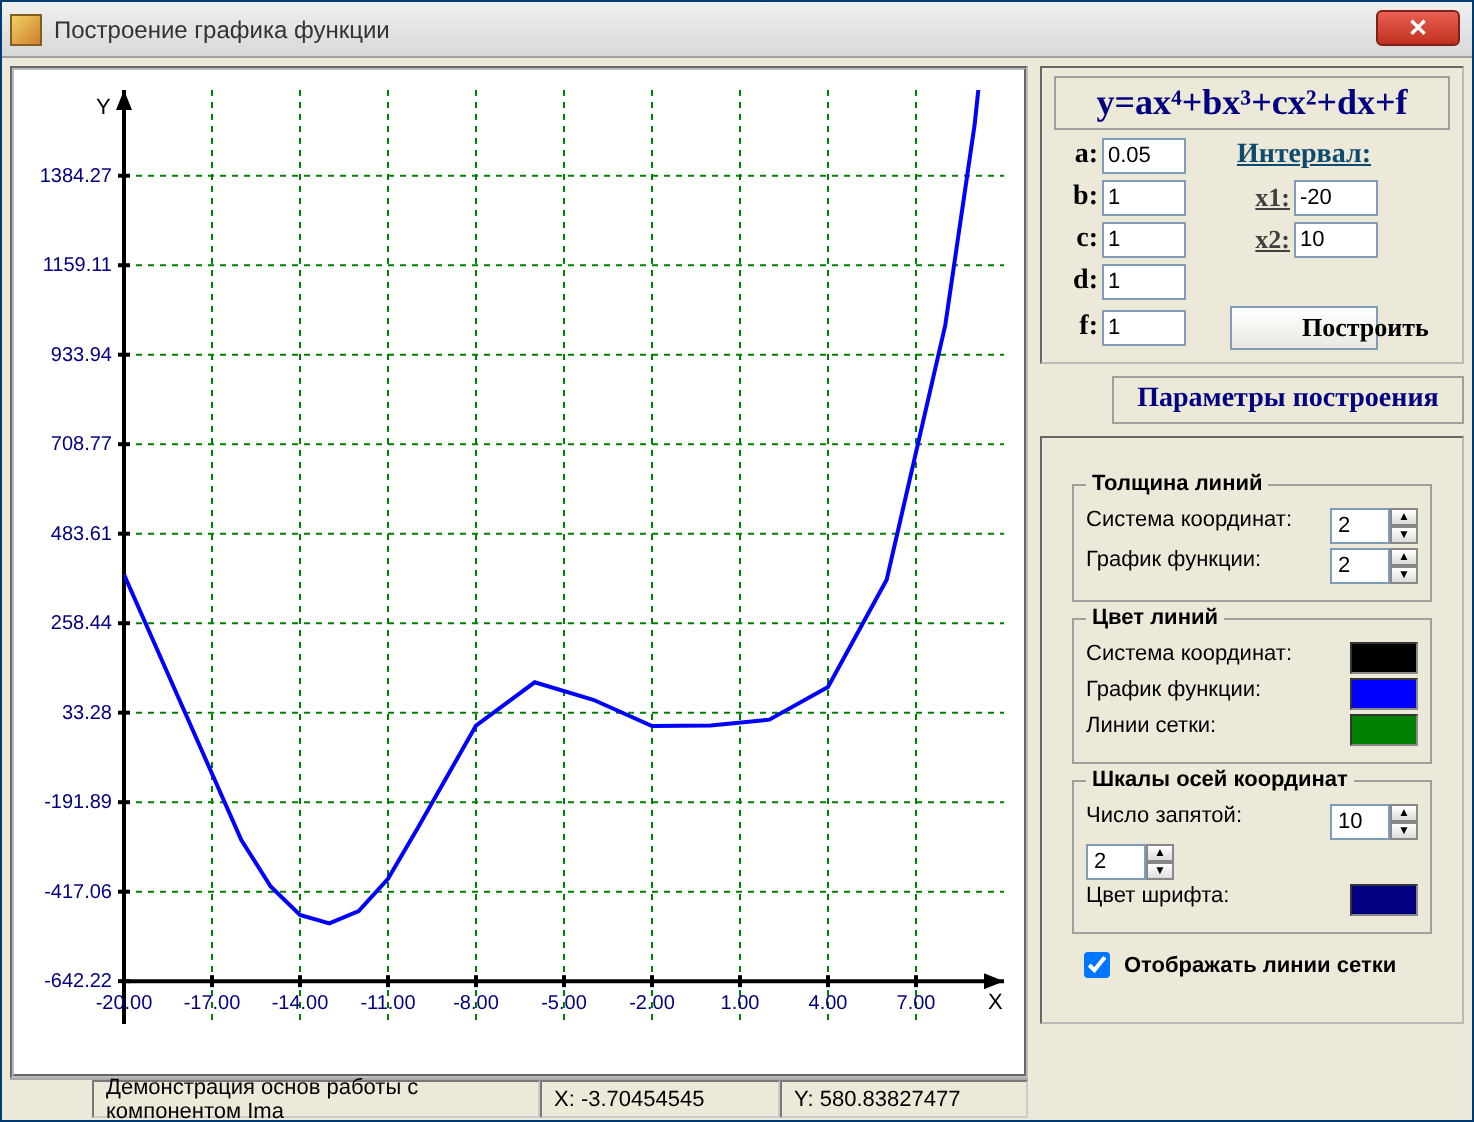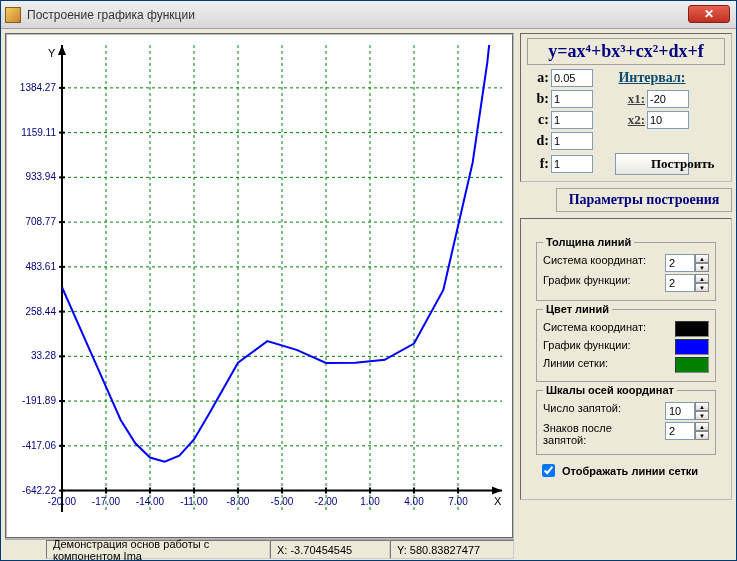--- a/index.html
+++ b/index.html
@@ -385,28 +385,31 @@
             <span class="lab">Число запятой:</span>
             <div class="spin">
               <input value="10" style="">
               <div class="arrows">
                   <button>▲</button>
                   <button>▼</button>
                 </div>
             </div>
           </div>
           <div class="row">
-            <span class="lab">Знаков после запятой:</span>
             <div class="spin">
               <input value="2" style="">
               <div class="arrows">
                   <button>▲</button>
                   <button>▼</button>
                 </div>
             </div>
+          </div>
+          <div class="row">
+            <span class="lab">Цвет шрифта:</span>
+            <div class="swatch" id="sw-font" style="background: rgb(0, 0, 128);"></div>
           </div>
         </fieldset>
 
         <div class="checkbox-row">
           <input type="checkbox" id="cb-grid" checked="" style="">
           <span>Отображать линии сетки</span>
         </div>
       </div>
     </div>
   </div>

